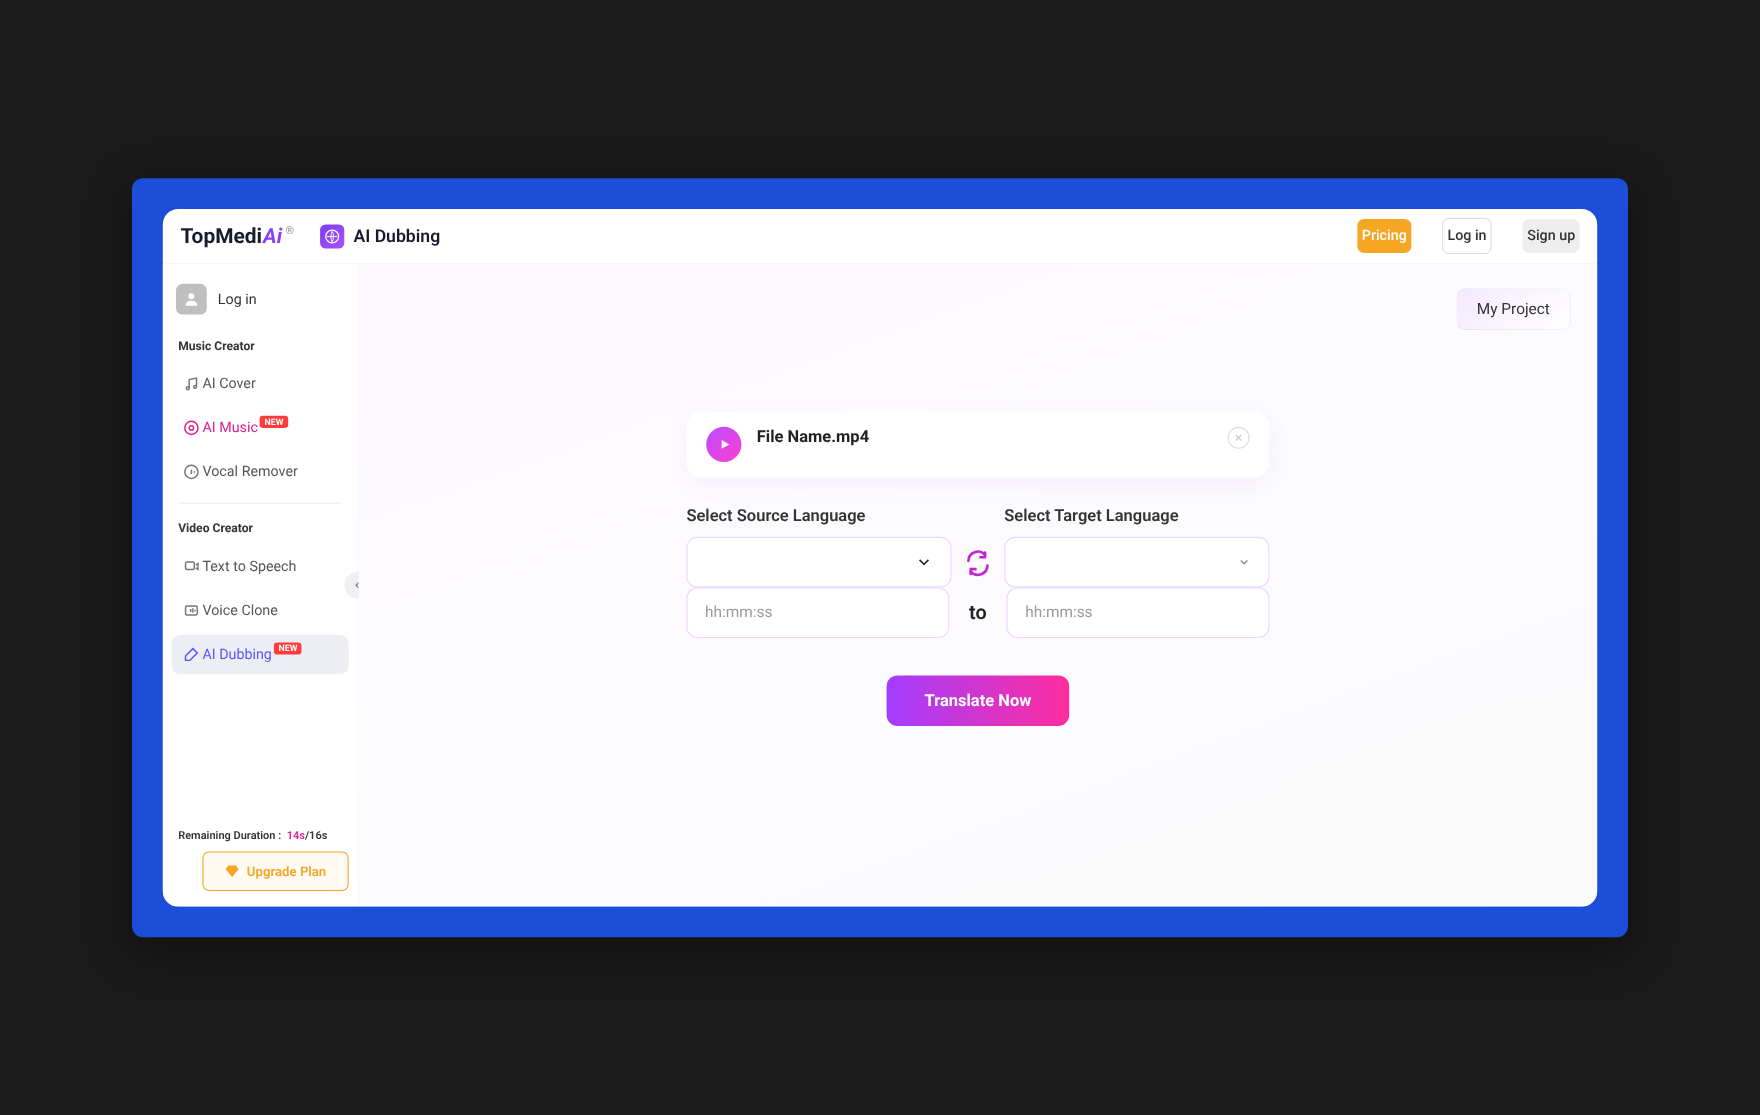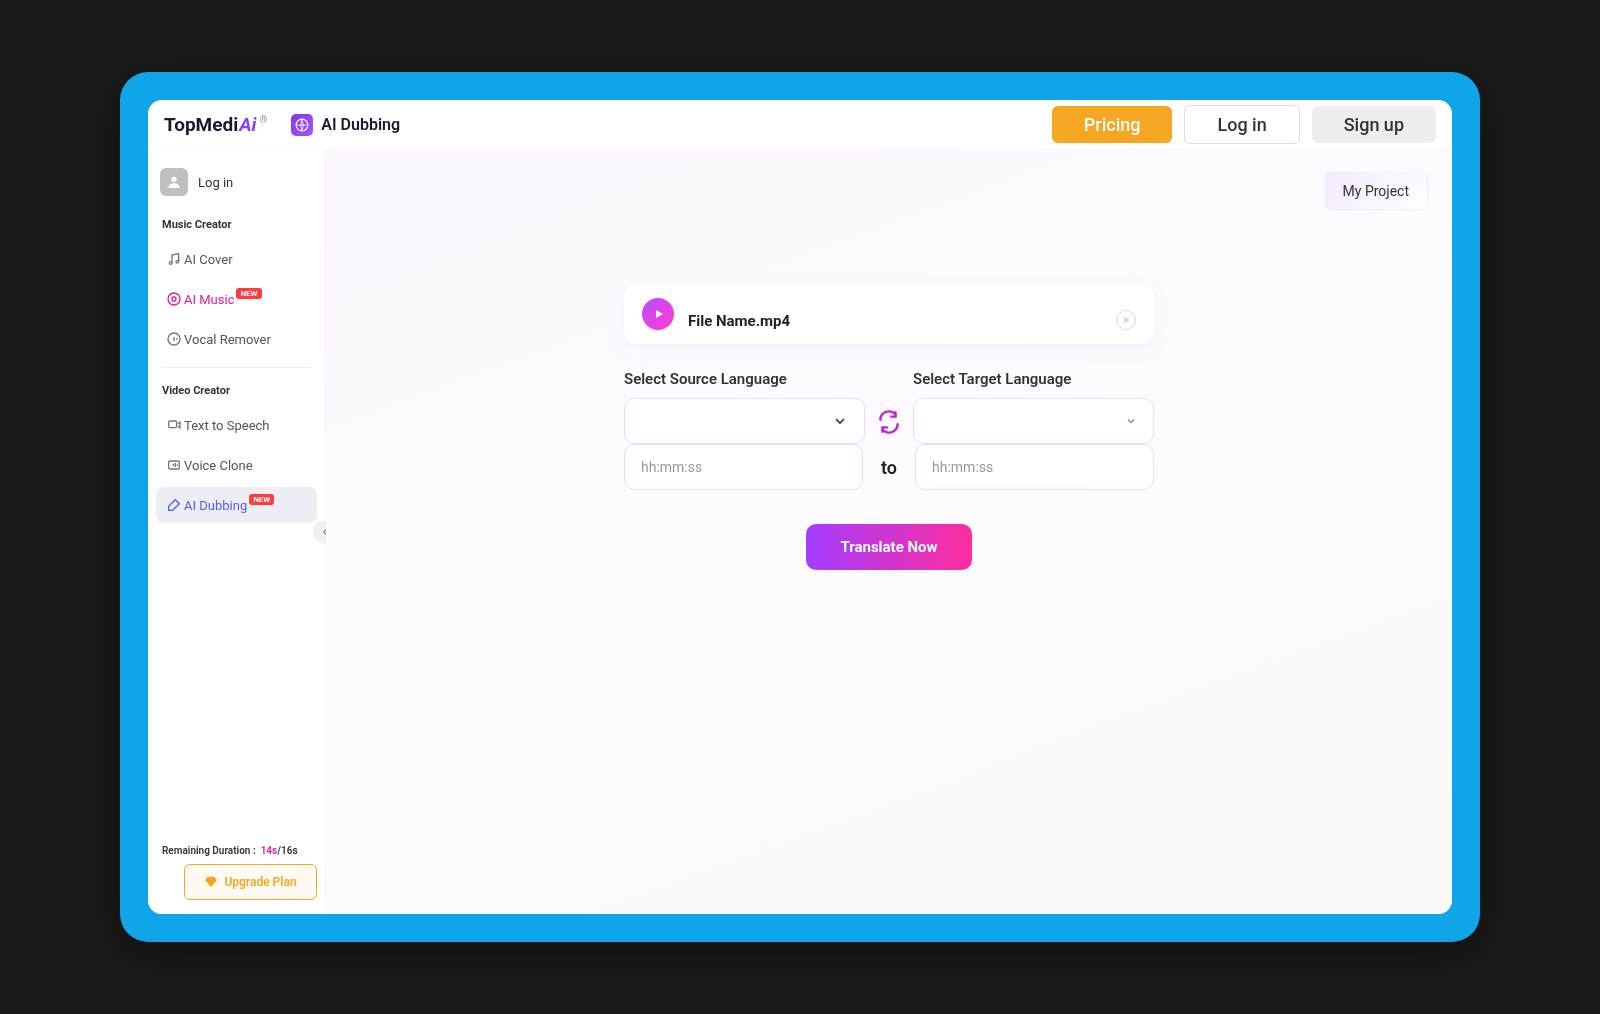--- a/index.html
+++ b/index.html
@@ -1,22 +1,22 @@
 <!DOCTYPE html>
 <html><head>
 <meta charset="utf-8">
 <style>
 * { margin: 0; padding: 0; box-sizing: border-box; font-family: -apple-system, BlinkMacSystemFont, "Segoe UI", Roboto, sans-serif; }
 body { background: #1a1a1a; display: flex; align-items: center; justify-content: center; min-height: 100vh; padding: 20px; }
 
 .device-frame {
   width: 1360px;
-  height: 870px;
-  background: #0ea5e9;
-  border-radius: 28px;
+  height: 690px;
+  background: #1d4ed8;
+  border-radius: 10px;
   padding: 28px;
   box-shadow: 0 10px 40px rgba(0,0,0,0.4);
 }
 .device-inner {
   width: 100%;
   height: 100%;
   background: #fff;
   border-radius: 14px;
   overflow: hidden;
   display: flex;
@@ -54,27 +54,27 @@
 .app-icon {
   width: 22px; height: 22px;
   background: linear-gradient(135deg,#7c3aed,#a855f7);
   border-radius: 5px;
   display: flex; align-items: center; justify-content: center;
 }
 .app-icon svg { width: 14px; height: 14px; }
 
 .topbar-spacer { flex: 1; }
 .topbar-btn {
-  padding: 8px 32px;
+  padding: 8px 4px;
   border-radius: 6px;
-  font-size: 18px;
+  font-size: 13px;
   font-weight: 500;
   cursor: pointer;
   border: none;
-  margin-left: 12px;
+  margin-left: 28px;
 }
 .btn-pricing { background: #f5a623; color: #fff; }
 .btn-login { background: #fff; border: 1px solid #ddd; color: #333; }
 .btn-signup { background: #eee; color: #333; }
 
 
 .body {
   flex: 1;
   display: flex;
   min-height: 0;
@@ -207,21 +207,21 @@
   width: 530px;
   margin: 110px auto 0 auto;
 }
 
 .file-card {
   background: #fff;
   border-radius: 14px;
   box-shadow: 0 6px 20px rgba(150,100,200,0.08);
   padding: 14px 18px;
   display: flex;
-  align-items: flex-end;
+  align-items: flex-start;
   gap: 14px;
 }
 .play-badge {
   width: 32px; height: 32px;
   border-radius: 50%;
   background: linear-gradient(135deg,#b84dff,#ff3dd0);
   display:flex; align-items:center; justify-content:center;
 }
 .play-badge svg { width: 12px; height: 12px; fill:#fff; margin-left:2px; }
 .file-name { font-size: 15px; font-weight: 700; color: #222; flex:1; }

